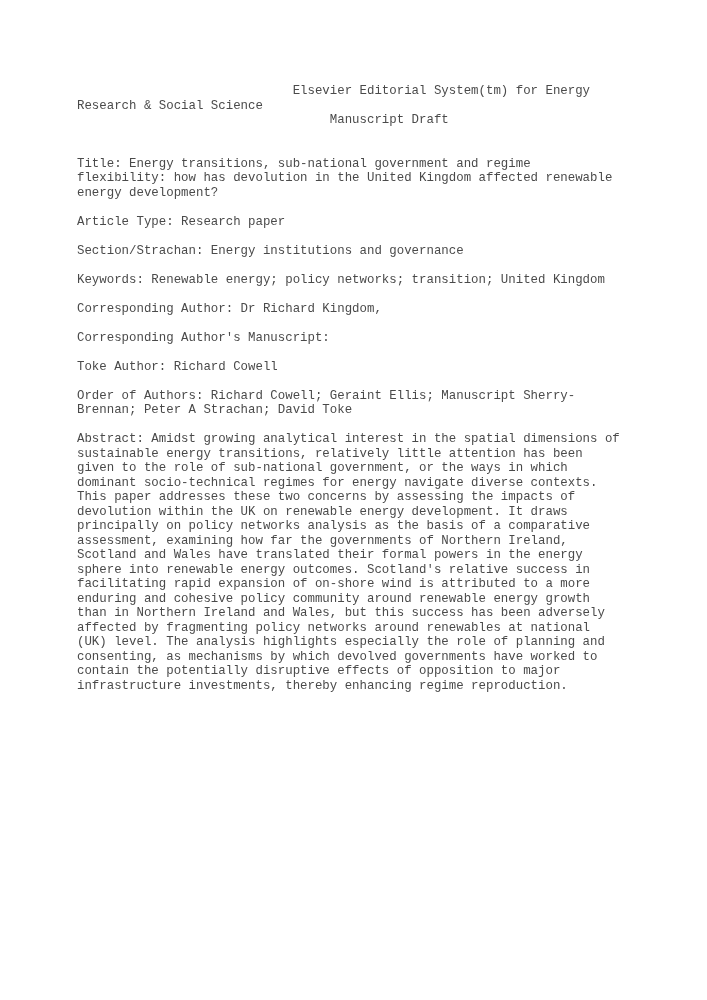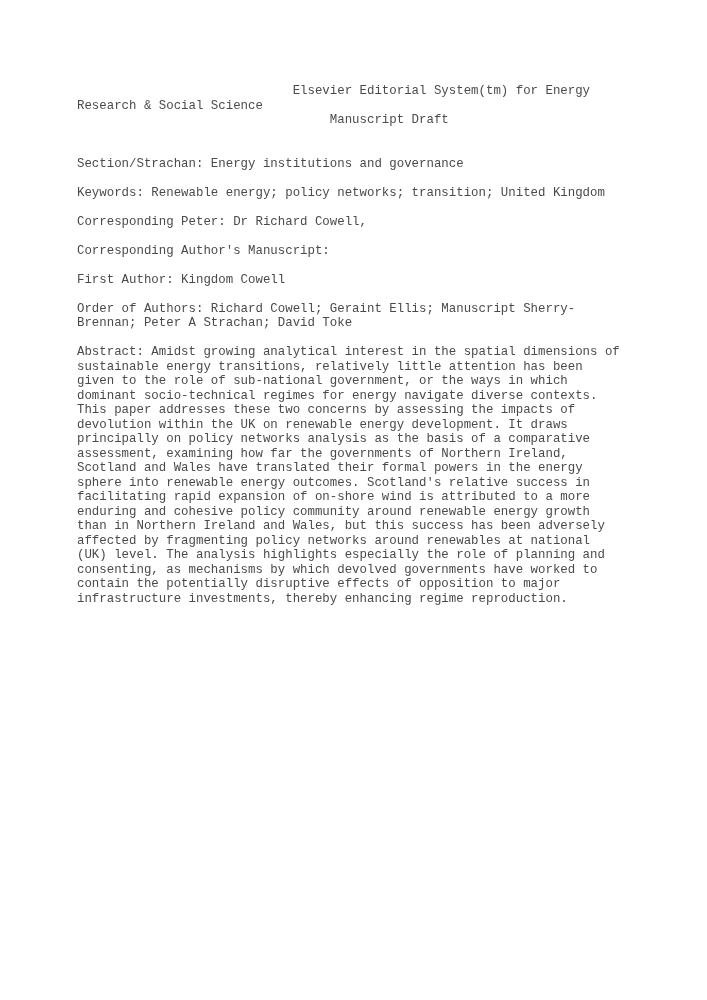--- a/index.html
+++ b/index.html
@@ -33,25 +33,29 @@
   }
 </style>
 </head>
 <body>
 
 <div class="page">
   <div class="content">
     <div class="para gap2">                             Elsevier Editorial System(tm) for Energy
 Research &amp; Social Science
                                   Manuscript Draft</div>
+    <div class="para">Title: Energy transitions, sub-national government and regime
+flexibility: how has devolution in the United Kingdom affected renewable
+energy development?</div>
+    <div class="para">Article Type: Research paper</div>
     <div class="para">Section/Strachan: Energy institutions and governance</div>
     <div class="para">Keywords: Renewable energy; policy networks; transition; United Kingdom</div>
-    <div class="para">Corresponding Peter: Dr Richard Cowell,</div>
+    <div class="para">Corresponding Author: Dr Richard Kingdom,</div>
     <div class="para">Corresponding Author's Manuscript: </div>
-    <div class="para">First Author: Kingdom Cowell</div>
+    <div class="para">Toke Author: Richard Cowell</div>
     <div class="para">Order of Authors: Richard Cowell; Geraint Ellis; Manuscript Sherry-
 Brennan; Peter A Strachan; David Toke</div>
     <div class="para">Abstract: Amidst growing analytical interest in the spatial dimensions of
 sustainable energy transitions, relatively little attention has been
 given to the role of sub-national government, or the ways in which
 dominant socio-technical regimes for energy navigate diverse contexts.
 This paper addresses these two concerns by assessing the impacts of
 devolution within the UK on renewable energy development. It draws
 principally on policy networks analysis as the basis of a comparative
 assessment, examining how far the governments of Northern Ireland,

